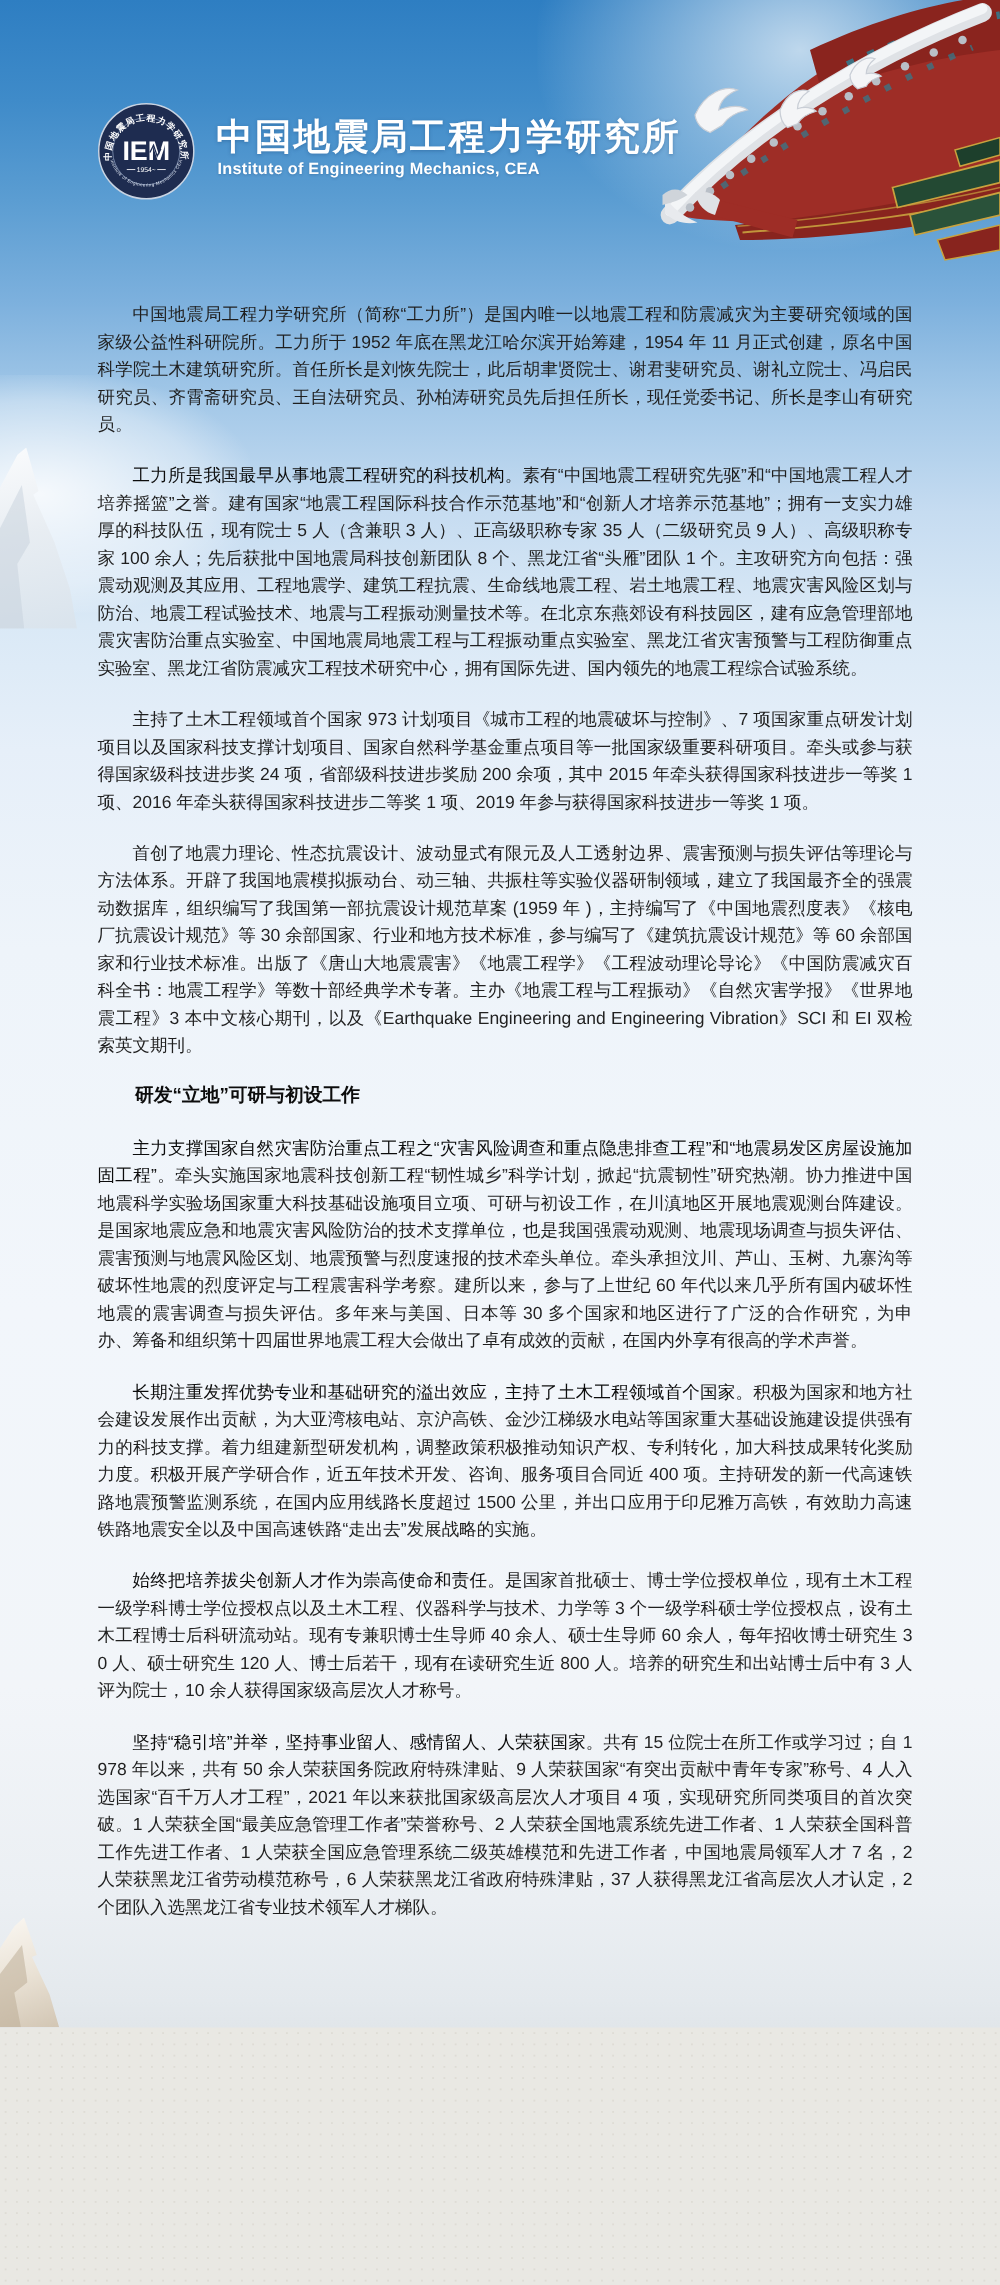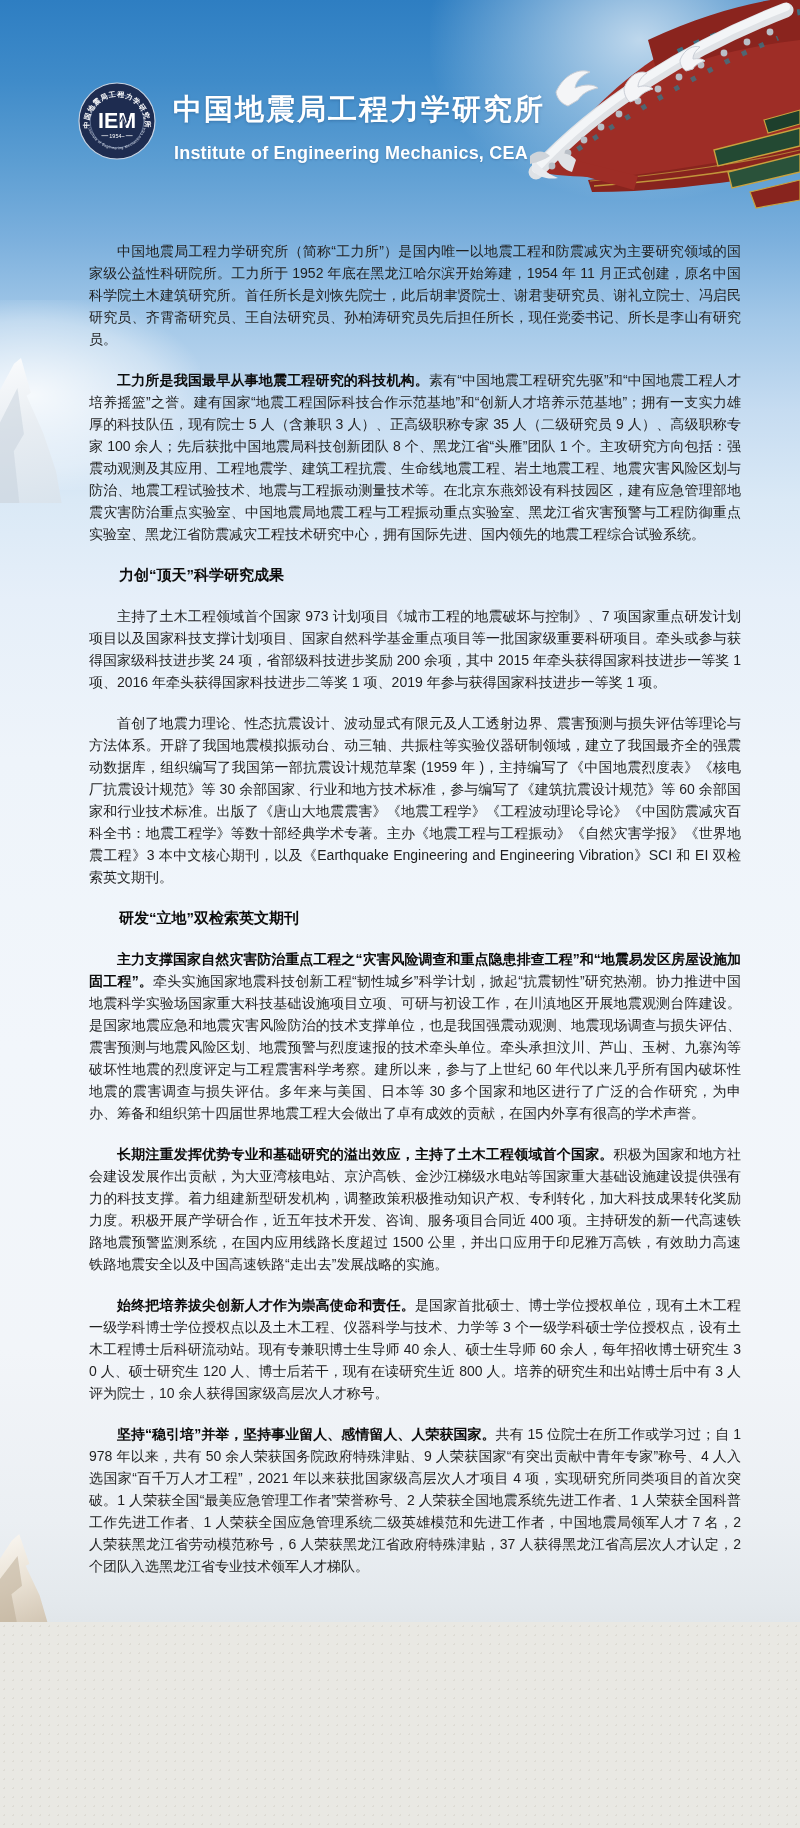--- a/index.html
+++ b/index.html
@@ -52,40 +52,40 @@
   }
   
   .masthead{position:absolute;left:0;top:0;width:800px;height:230px;}
   .logo{position:absolute;left:78px;top:82px;width:78px;height:78px;}
   .brand-cn{
     position:absolute;left:173px;top:90px;width:480px;
     color:#ffffff;font-size:29px;font-weight:bold;letter-spacing:2px;
     text-shadow:0 1px 3px rgba(20,60,110,.35);white-space:nowrap;
   }
   .brand-en{
-    position:absolute;left:174px;top:143px;width:480px;
-    color:#ffffff;font-size:18px;font-weight:bold;letter-spacing:.2px;
+    position:absolute;left:174px;top:127px;width:480px;
+    color:#ffffff;font-size:13px;font-weight:bold;letter-spacing:.2px;
     text-shadow:0 1px 2px rgba(20,60,110,.3);white-space:nowrap;
   }
   .roof{position:absolute;right:0;top:0;width:272px;height:222px;}
   
   .content{
-    position:absolute;left:89px;top:240px;width:652px;
+    position:absolute;left:78px;top:240px;width:652px;
     color:#1f1f1f;font-size:14px;line-height:22px;
     text-align:justify;text-justify:inter-character;
   }
   .content p,.content h2{
     margin:0 0 19px 0;
     text-indent:2em;
     word-break:break-all;
   }
   .content h2{
     font-size:15px;font-weight:bold;color:#0c0c0c;line-height:22px;
   }
-  .content .lead{font-weight:bold;color:#0c0c0c;}
+  .content .lead{font-weight:normal;color:#0c0c0c;}
   
   .footer-strip{
     position:absolute;left:0;top:1622px;width:800px;height:206px;
     background-color:#e9e8e3;
     background-image:radial-gradient(#dedcd5 1px,rgba(0,0,0,0) 1px);
     background-size:9px 9px;
   }
 </style>
 </head>
 <body>
@@ -171,24 +171,23 @@
       <line x1="49" y1="55" x2="56" y2="55" stroke="#ffffff" stroke-width=".7"></line>
     </svg>
 
     <div class="brand-cn">中国地震局工程力学研究所</div>
     <div class="brand-en">Institute of Engineering Mechanics, CEA</div>
   </div>
 
   <div class="content">
       <p><span>中国地震局工程力学研究所（简称“工力所”）是国内唯一以地震工程和防震减灾为主要研究领域的国家级公益性科研院所。工力所于 1952 年底在黑龙江哈尔滨开始筹建，1954 年 11 月正式创建，原名中国科学院土木建筑研究所。首任所长是刘恢先院士，此后胡聿贤院士、谢君斐研究员、谢礼立院士、冯启民研究员、齐霄斋研究员、王自法研究员、孙柏涛研究员先后担任所长，现任党委书记、所长是李山有研究员。</span></p>
       <p><b class="lead">工力所是我国最早从事地震工程研究的科技机构。</b><span>素有“中国地震工程研究先驱”和“中国地震工程人才培养摇篮”之誉。建有国家“地震工程国际科技合作示范基地”和“创新人才培养示范基地”；拥有一支实力雄厚的科技队伍，现有院士 5 人（含兼职 3 人）、正高级职称专家 35 人（二级研究员 9 人）、高级职称专家 100 余人；先后获批中国地震局科技创新团队 8 个、黑龙江省“头雁”团队 1 个。主攻研究方向包括：强震动观测及其应用、工程地震学、建筑工程抗震、生命线地震工程、岩土地震工程、地震灾害风险区划与防治、地震工程试验技术、地震与工程振动测量技术等。在北京东燕郊设有科技园区，建有应急管理部地震灾害防治重点实验室、中国地震局地震工程与工程振动重点实验室、黑龙江省灾害预警与工程防御重点实验室、黑龙江省防震减灾工程技术研究中心，拥有国际先进、国内领先的地震工程综合试验系统。</span></p>
-      <h2>力创“顶天”科学研究成果</h2>
       <p><span>主持了土木工程领域首个国家 973 计划项目《城市工程的地震破坏与控制》、7 项国家重点研发计划项目以及国家科技支撑计划项目、国家自然科学基金重点项目等一批国家级重要科研项目。牵头或参与获得国家级科技进步奖 24 项，省部级科技进步奖励 200 余项，其中 2015 年牵头获得国家科技进步一等奖 1 项、2016 年牵头获得国家科技进步二等奖 1 项、2019 年参与获得国家科技进步一等奖 1 项。</span></p>
       <p><span>首创了地震力理论、性态抗震设计、波动显式有限元及人工透射边界、震害预测与损失评估等理论与方法体系。开辟了我国地震模拟振动台、动三轴、共振柱等实验仪器研制领域，建立了我国最齐全的强震动数据库，组织编写了我国第一部抗震设计规范草案 (1959 年 )，主持编写了《中国地震烈度表》《核电厂抗震设计规范》等 30 余部国家、行业和地方技术标准，参与编写了《建筑抗震设计规范》等 60 余部国家和行业技术标准。出版了《唐山大地震震害》《地震工程学》《工程波动理论导论》《中国防震减灾百科全书：地震工程学》等数十部经典学术专著。主办《地震工程与工程振动》《自然灾害学报》《世界地震工程》3 本中文核心期刊，以及《Earthquake Engineering and Engineering Vibration》SCI 和 EI 双检索英文期刊。</span></p>
-      <h2>研发“立地”双检索英文期刊</h2>
+      <h2>研发“立地”可研与初设工作</h2>
       <p><b class="lead">主力支撑国家自然灾害防治重点工程之“灾害风险调查和重点隐患排查工程”和“地震易发区房屋设施加固工程”。</b><span>牵头实施国家地震科技创新工程“韧性城乡”科学计划，掀起“抗震韧性”研究热潮。协力推进中国地震科学实验场国家重大科技基础设施项目立项、可研与初设工作，在川滇地区开展地震观测台阵建设。是国家地震应急和地震灾害风险防治的技术支撑单位，也是我国强震动观测、地震现场调查与损失评估、震害预测与地震风险区划、地震预警与烈度速报的技术牵头单位。牵头承担汶川、芦山、玉树、九寨沟等破坏性地震的烈度评定与工程震害科学考察。建所以来，参与了上世纪 60 年代以来几乎所有国内破坏性地震的震害调查与损失评估。多年来与美国、日本等 30 多个国家和地区进行了广泛的合作研究，为申办、筹备和组织第十四届世界地震工程大会做出了卓有成效的贡献，在国内外享有很高的学术声誉。</span></p>
       <p><b class="lead">长期注重发挥优势专业和基础研究的溢出效应，主持了土木工程领域首个国家。</b><span>积极为国家和地方社会建设发展作出贡献，为大亚湾核电站、京沪高铁、金沙江梯级水电站等国家重大基础设施建设提供强有力的科技支撑。着力组建新型研发机构，调整政策积极推动知识产权、专利转化，加大科技成果转化奖励力度。积极开展产学研合作，近五年技术开发、咨询、服务项目合同近 400 项。主持研发的新一代高速铁路地震预警监测系统，在国内应用线路长度超过 1500 公里，并出口应用于印尼雅万高铁，有效助力高速铁路地震安全以及中国高速铁路“走出去”发展战略的实施。</span></p>
       <p><b class="lead">始终把培养拔尖创新人才作为崇高使命和责任。</b><span>是国家首批硕士、博士学位授权单位，现有土木工程一级学科博士学位授权点以及土木工程、仪器科学与技术、力学等 3 个一级学科硕士学位授权点，设有土木工程博士后科研流动站。现有专兼职博士生导师 40 余人、硕士生导师 60 余人，每年招收博士研究生 30 人、硕士研究生 120 人、博士后若干，现有在读研究生近 800 人。培养的研究生和出站博士后中有 3 人评为院士，10 余人获得国家级高层次人才称号。</span></p>
       <p><b class="lead">坚持“稳引培”并举，坚持事业留人、感情留人、人荣获国家。</b><span>共有 15 位院士在所工作或学习过；自 1978 年以来，共有 50 余人荣获国务院政府特殊津贴、9 人荣获国家“有突出贡献中青年专家”称号、4 人入选国家“百千万人才工程”，2021 年以来获批国家级高层次人才项目 4 项，实现研究所同类项目的首次突破。1 人荣获全国“最美应急管理工作者”荣誉称号、2 人荣获全国地震系统先进工作者、1 人荣获全国科普工作先进工作者、1 人荣获全国应急管理系统二级英雄模范和先进工作者，中国地震局领军人才 7 名，2 人荣获黑龙江省劳动模范称号，6 人荣获黑龙江省政府特殊津贴，37 人获得黑龙江省高层次人才认定，2 个团队入选黑龙江省专业技术领军人才梯队。</span></p>
     </div>
 
   <div class="footer-strip"></div>
 </div>
 
 </body></html>

